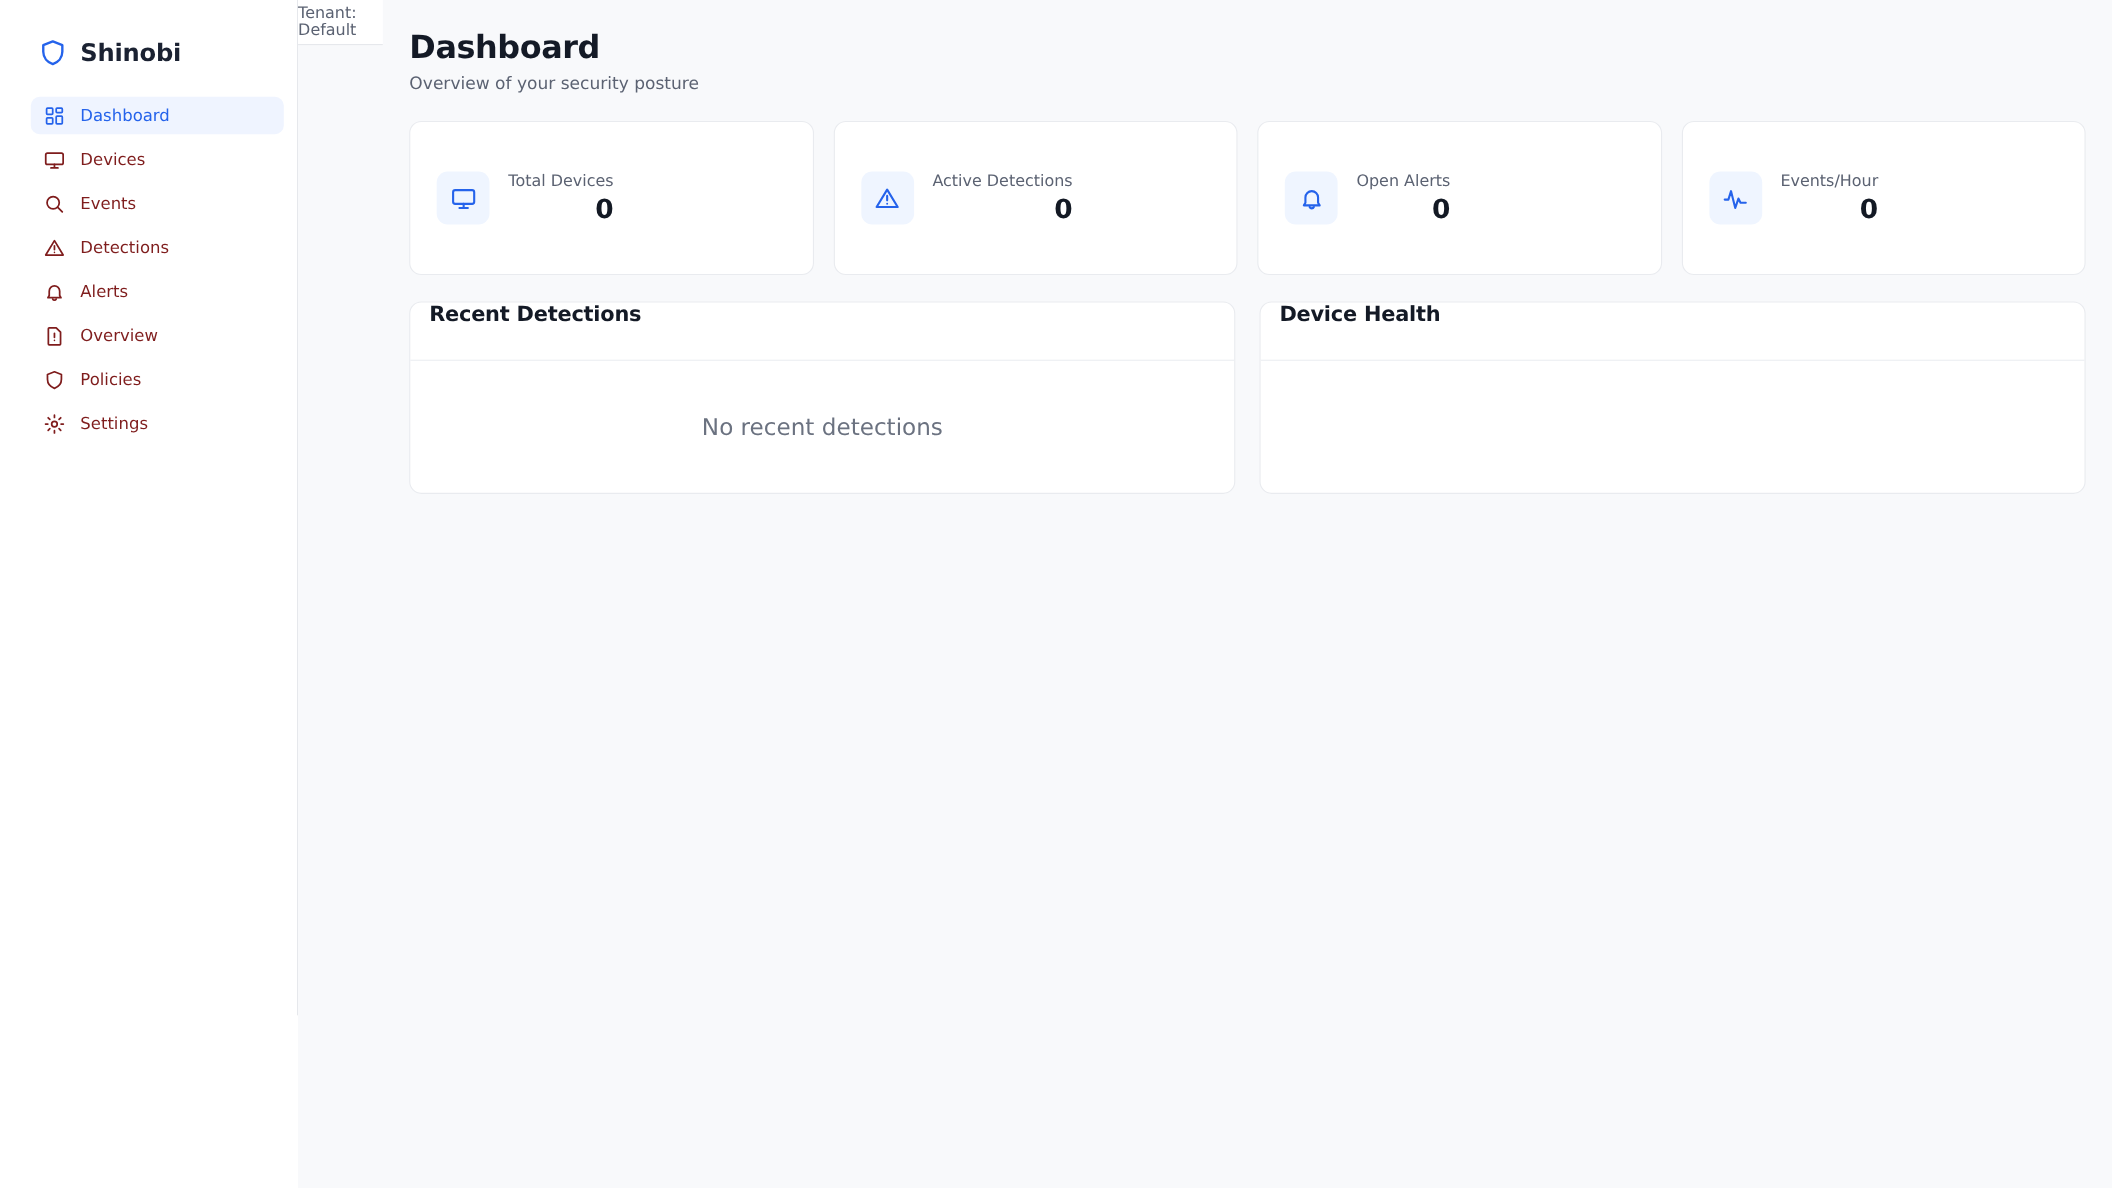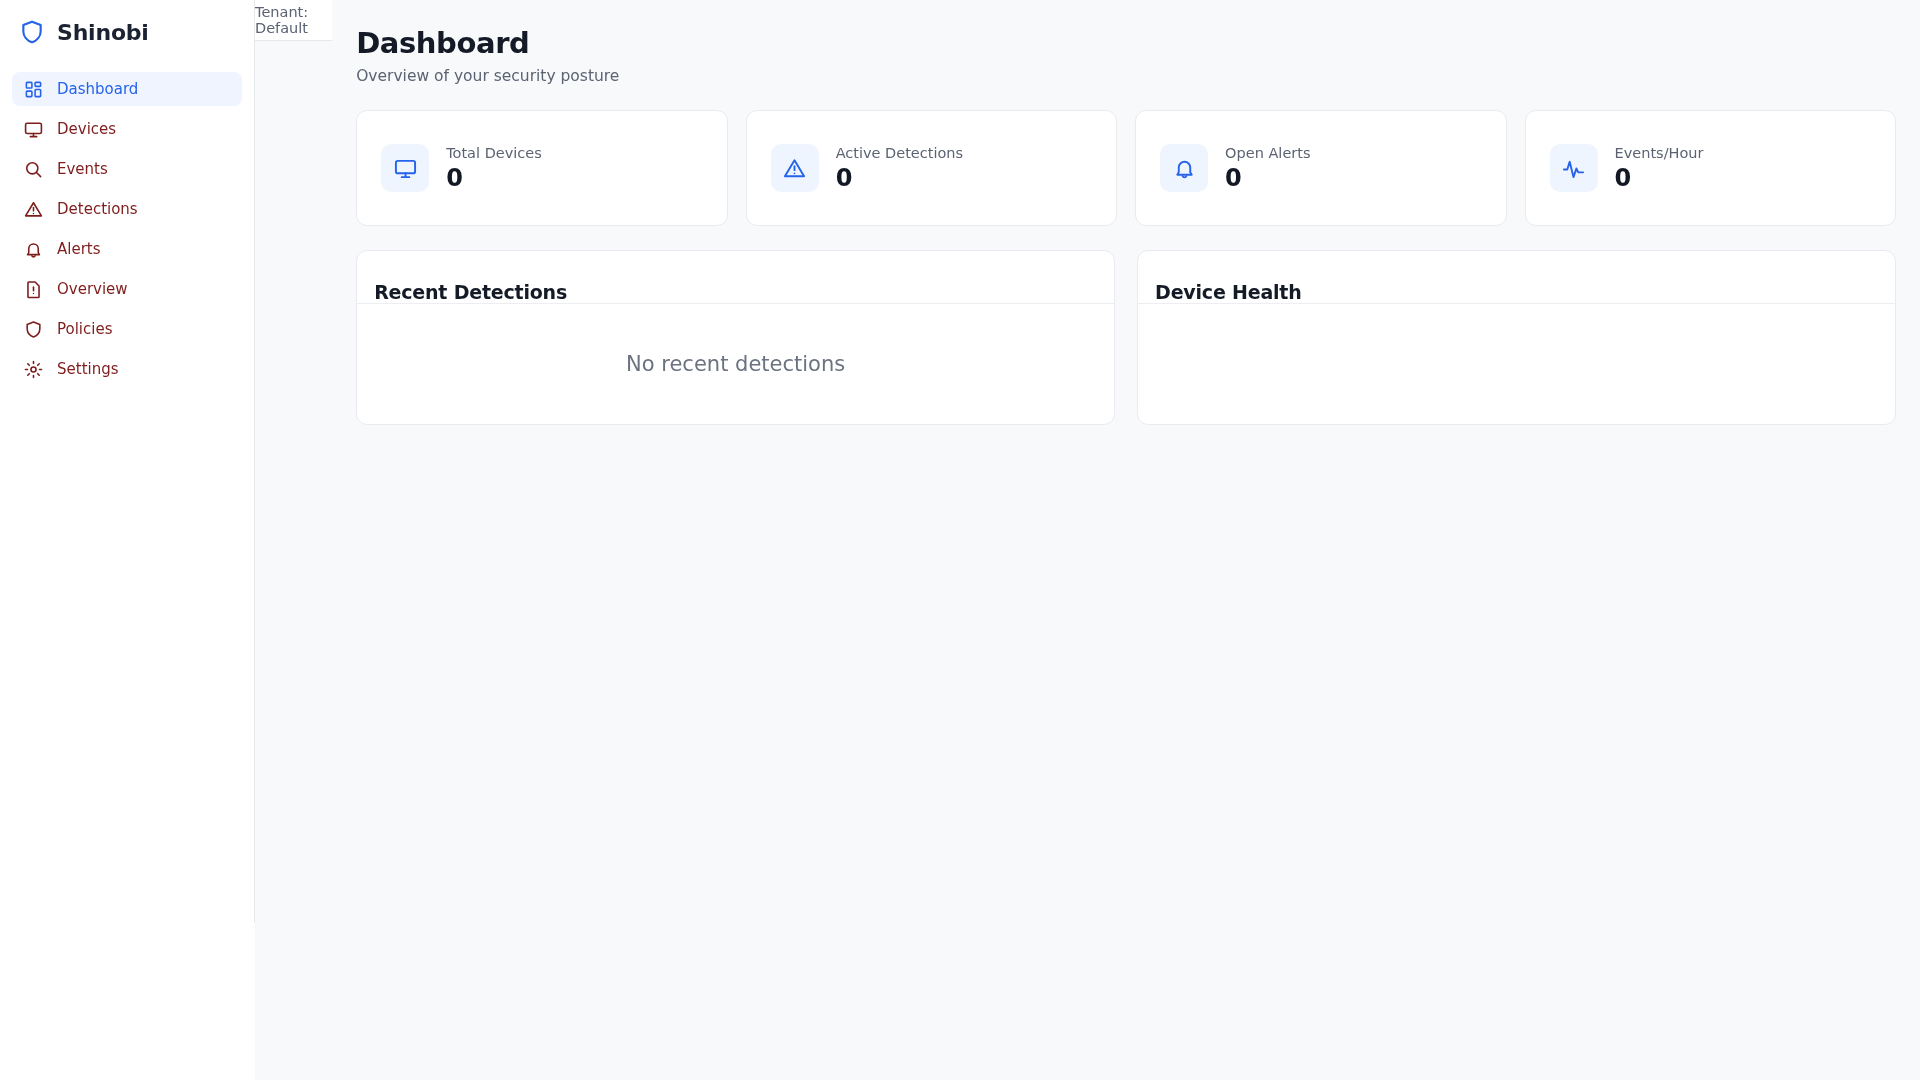--- a/index.html
+++ b/index.html
@@ -10,21 +10,22 @@
     overflow: hidden;
   }
   .app { display: flex; width: 1920px; height: 1080px; }
 
   
   .sidebar {
     width: 255px; height: 923px;
     background: #ffffff;
     border-right: 1px solid #e6e8ec;
     flex: 0 0 255px;
-    padding-top: 0;
+    padding-top: 16px;
+    margin-left: 16px;
   }
   .brand {
     height: 64px;
     display: flex; align-items: center; gap: 12px;
     padding-left: 19px;
   }
   .brand-icon { width: 26px; height: 26px; display: block; }
   .brand-name {
     font-size: 22px; font-weight: bold; color: #1b2232;
     letter-spacing: -0.2px;
@@ -57,27 +58,28 @@
 
   .content { flex: 1 1 auto; padding: 26px 24px 0 24px; overflow: hidden; }
 
   .page-title { font-size: 29px; font-weight: bold; color: #141a26; letter-spacing: -0.4px; }
   .page-sub { font-size: 15.5px; color: #5b6272; margin-top: 7px; }
 
   
   .stats { display: flex; gap: 18px; margin-top: 25px; }
   .stat-card {
     flex: 1 1 0;
-    height: 116px;
+    height: 140px;
     background: #ffffff;
     border: 1px solid #e9ebef;
     border-radius: 11px;
     display: flex; align-items: center;
     padding-left: 24px;
     gap: 17px;
+    text-align: right;
   }
   .stat-iconbox {
     width: 48px; height: 48px;
     background: #eff5ff;
     border-radius: 10px;
     display: flex; align-items: center; justify-content: center;
     flex: 0 0 48px;
   }
   .stat-iconbox svg { width: 23px; height: 23px; display: block; color: #2563eb; }
   .stat-text { display: flex; flex-direction: column; gap: 3px; }
@@ -90,21 +92,21 @@
     flex: 1 1 0;
     height: 175px;
     background: #ffffff;
     border: 1px solid #e9ebef;
     border-radius: 11px;
     display: flex; flex-direction: column;
   }
   .panel-head {
     height: 53px; flex: 0 0 53px;
     border-bottom: 1px solid #eceef2;
-    display: flex; align-items: flex-end;
+    display: flex; align-items: flex-start;
     padding-left: 17px;
   }
   .panel-title { font-size: 19px; font-weight: bold; color: #141a26; letter-spacing: -0.2px; }
   .panel-body {
     flex: 1 1 auto;
     display: flex; align-items: center; justify-content: center;
   }
   .empty-text { font-size: 21px; color: #6b7280; }
 </style>
 </head>

